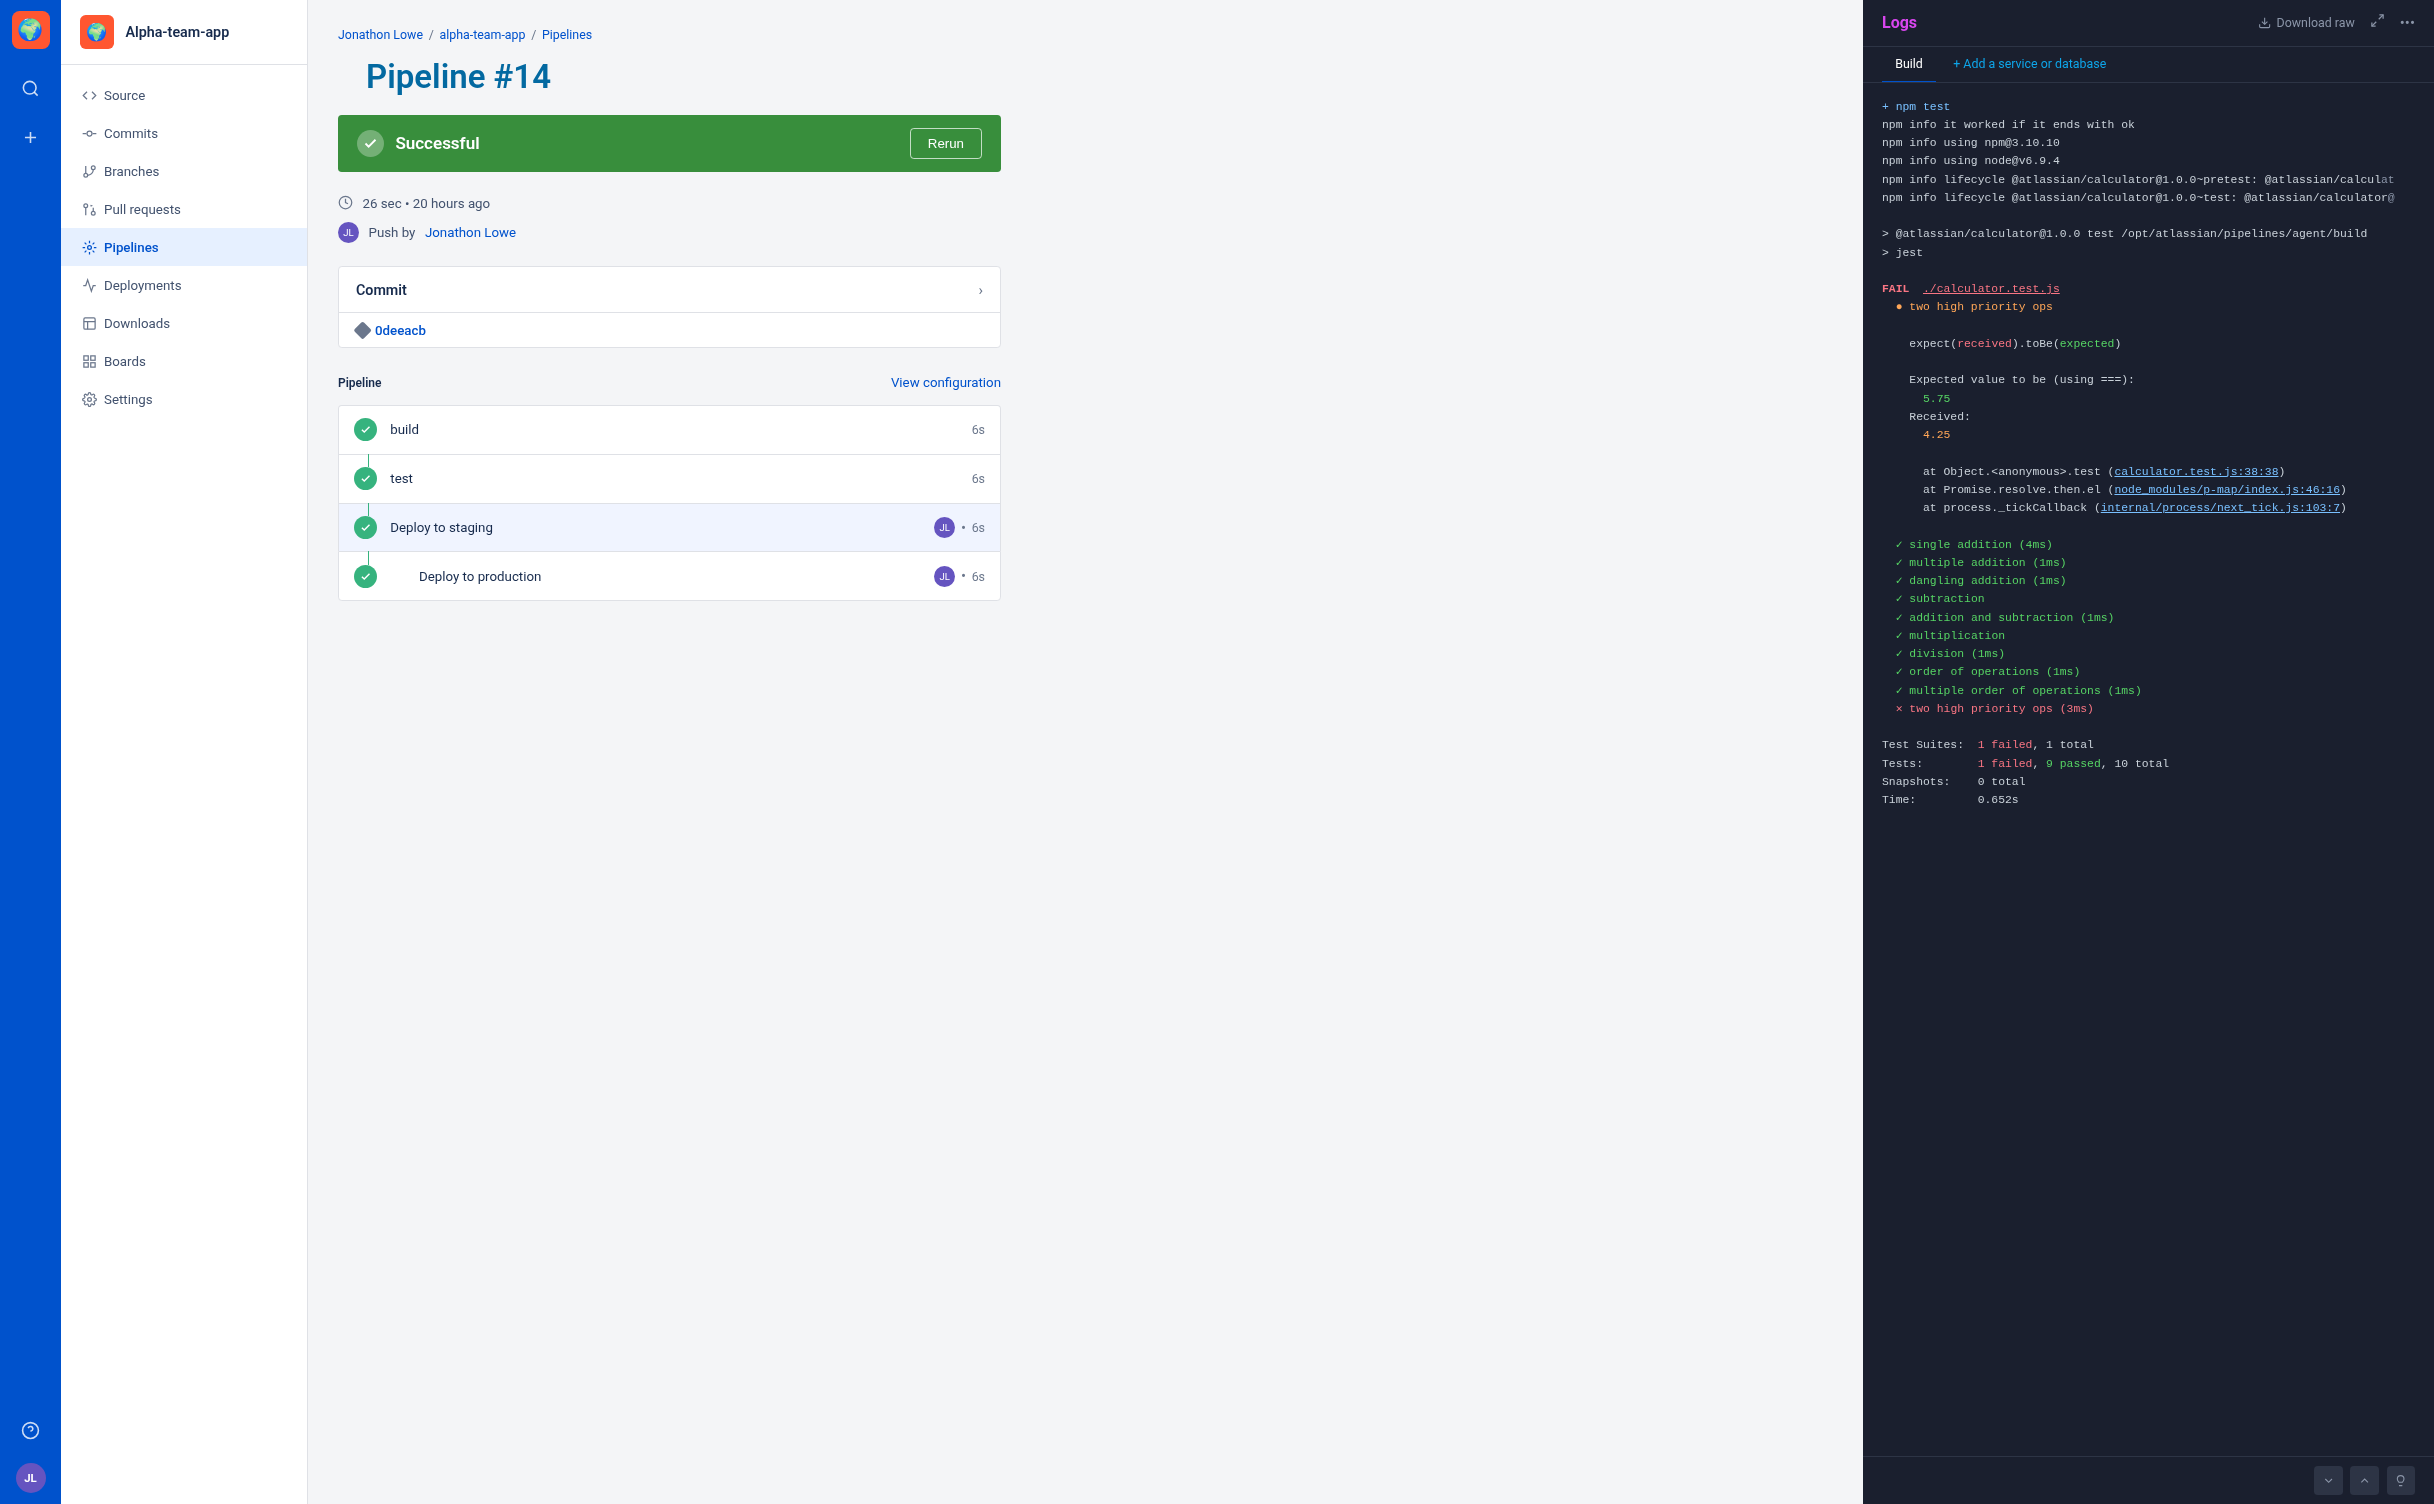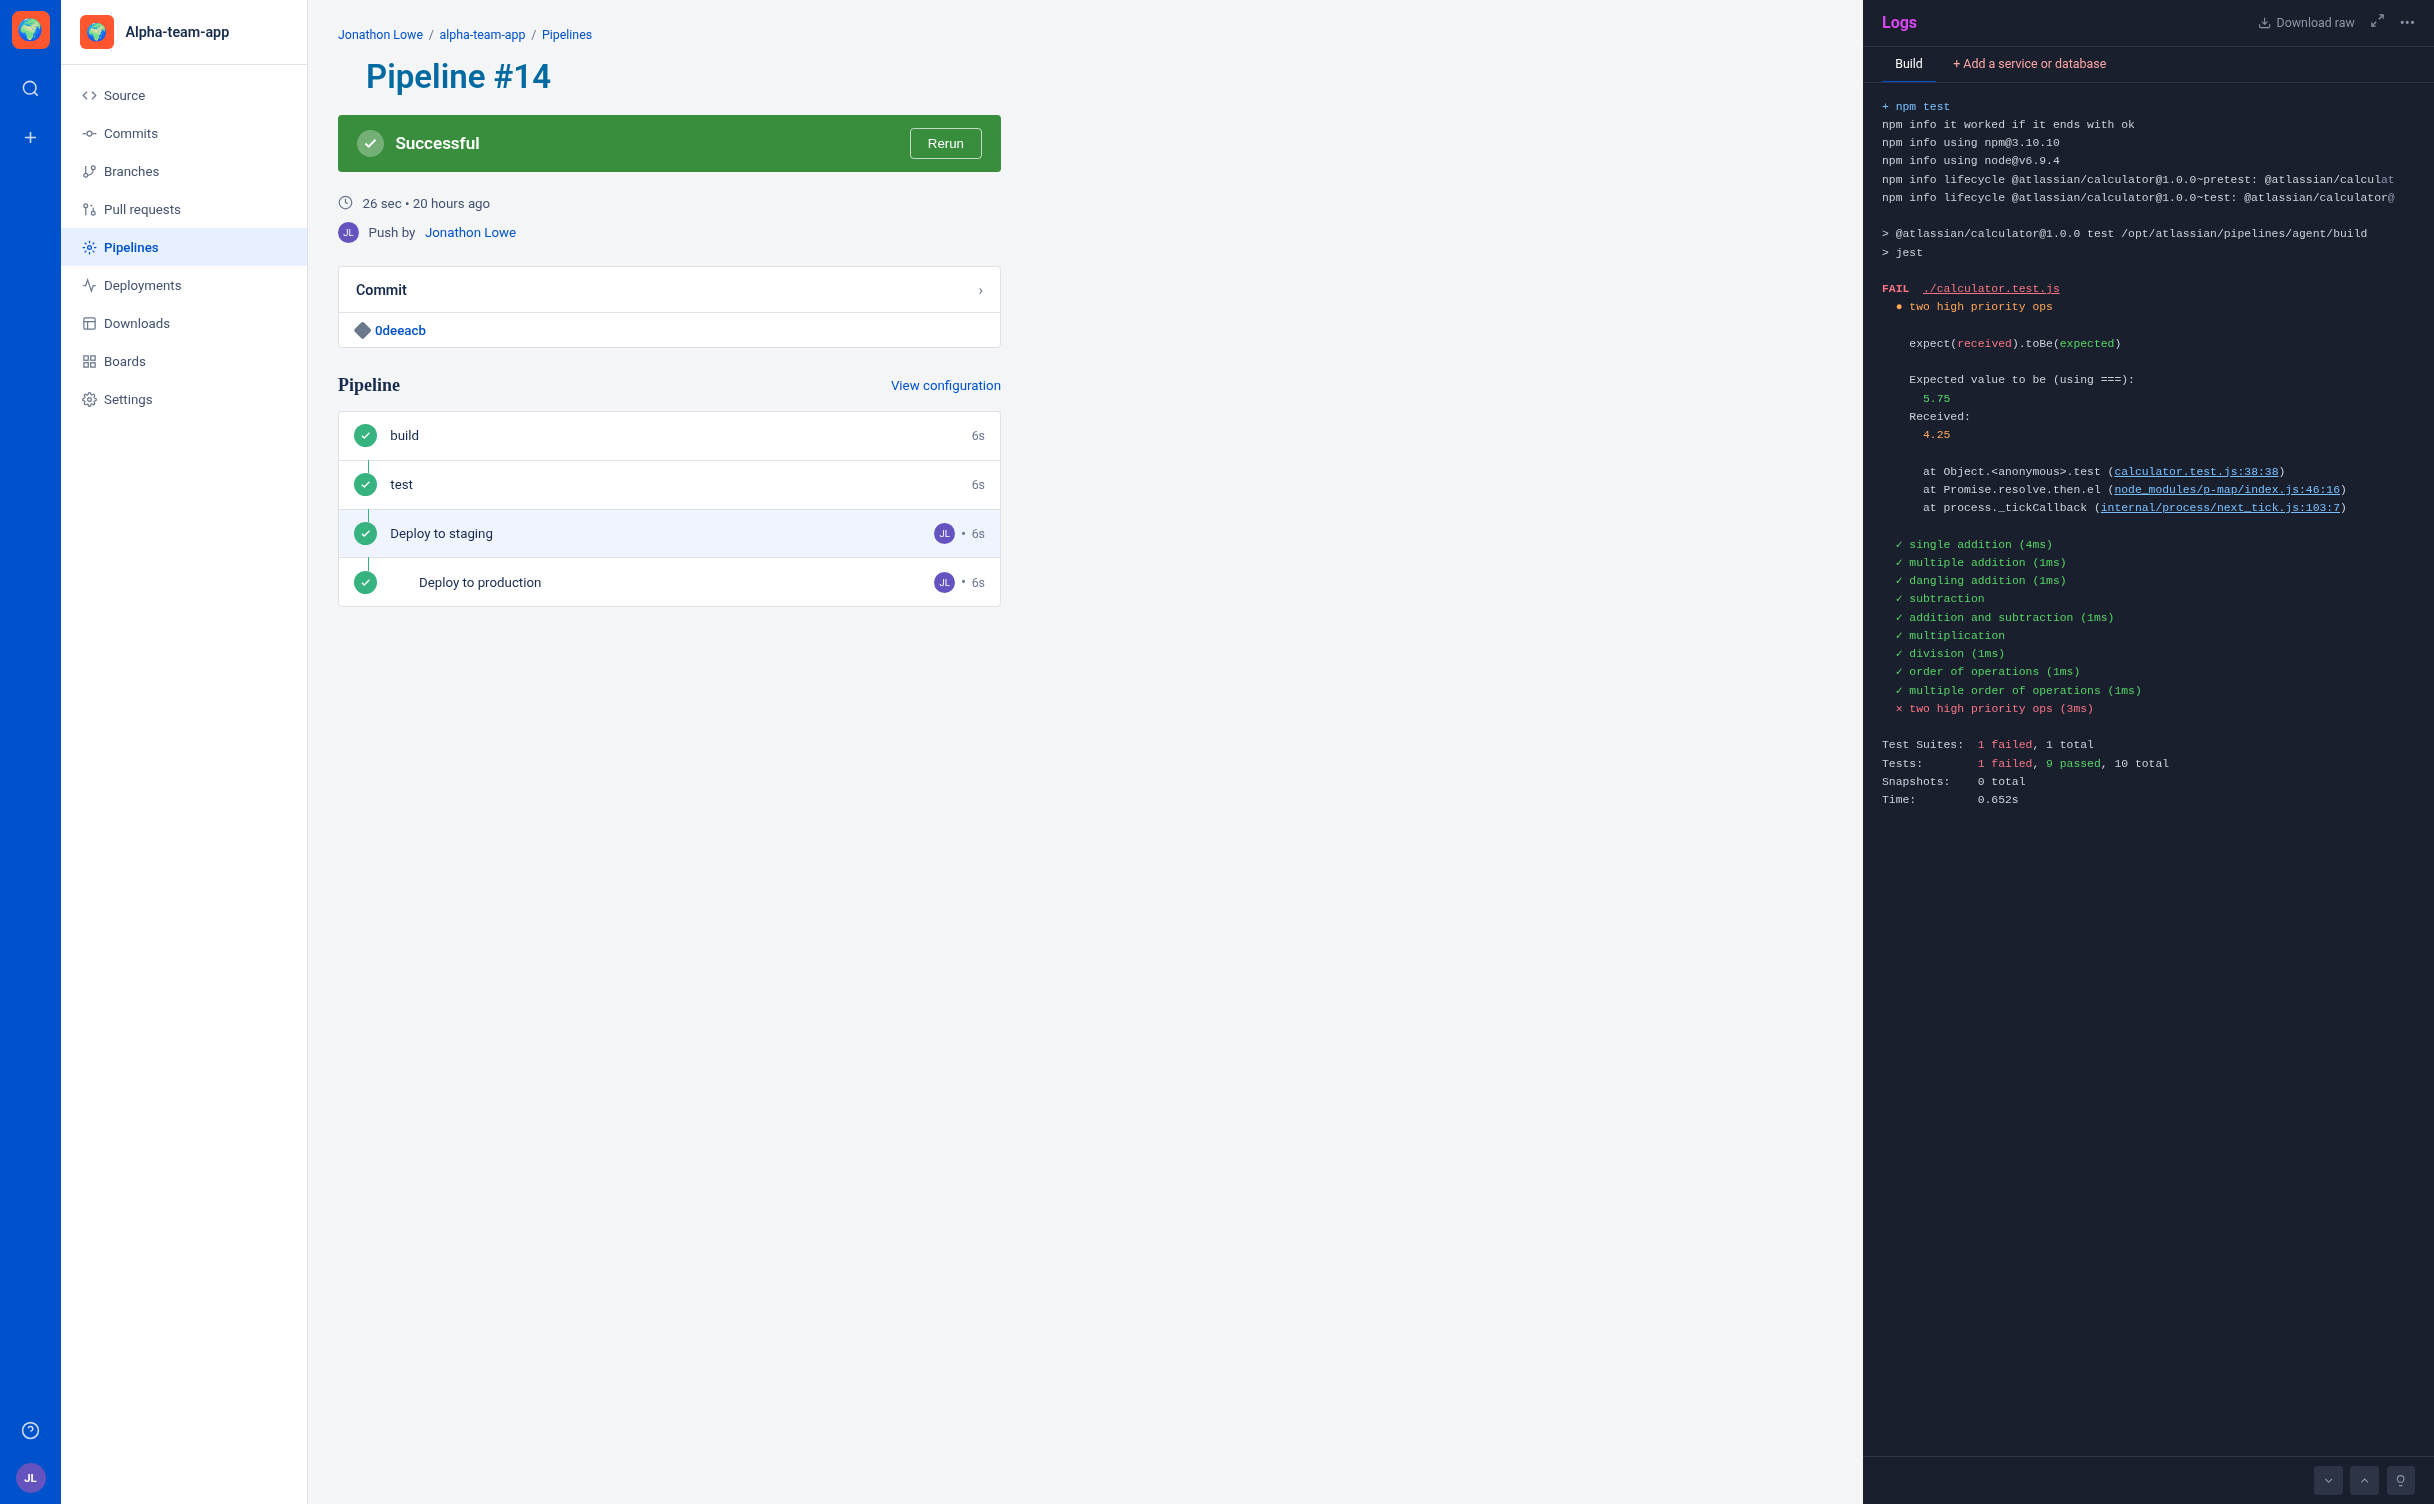--- a/index.html
+++ b/index.html
@@ -124,21 +124,21 @@
     .commit-box-body { padding: 9.5px 17px; border-top: 1px solid #dfe1e6; display: flex; align-items: center; gap: 9.5px; }
     .commit-hash { display: flex; align-items: flex-end; gap: 5.7px; }
     .diamond-icon { width: 13.3px; height: 13.3px; background: #6b778c; transform: rotate(45deg); border-radius: 1.9px; }
     .commit-hash a { color: #0052cc; font-size: 13.3px; text-decoration: none; font-weight: 500; }
 
     .pipeline-section { }
     .pipeline-header {
       display: flex; align-items: center; justify-content: space-between;
       margin-bottom: 15px;
     }
-    .pipeline-header .pipeline-label { font-size: 18px; font-weight: 600; color: #172b4d; font-family: Liberation Serif, serif; }
+    .pipeline-header .pipeline-label { font-size: 12px; font-weight: 600; color: #172b4d; }
     .view-config-link { color: #0052cc; font-size: 13.3px; text-decoration: none; cursor: pointer; }
 
     .pipeline-steps { display: flex; flex-direction: column; }
     .step-item {
       display: flex; align-items: center; gap: 13.3px;
       padding: 12.4px 15px;
       background: white;
       border: 1px solid #dfe1e6;
       border-radius: 3.8px;
       margin-bottom: 0;
@@ -186,21 +186,21 @@
       background: #1a1f2e;
       padding: 0 19px;
       display: flex;
       align-items: center;
       gap: 3.8px;
       border-bottom: 1px solid #2d3445;
       flex-shrink: 0;
     }
     .logs-tab {
       padding: 9.5px 13.3px;
-      color: #fca5a5;
+      color: #0ea5e9;
       font-size: 12.4px;
       cursor: pointer;
       border-bottom: 1.9px solid transparent;
     }
     .logs-tab.active { color: #fff; border-bottom-color: #0052cc; }
 
     .logs-body {
       flex: 1;
       overflow-y: auto;
       padding: 15px 19px;

